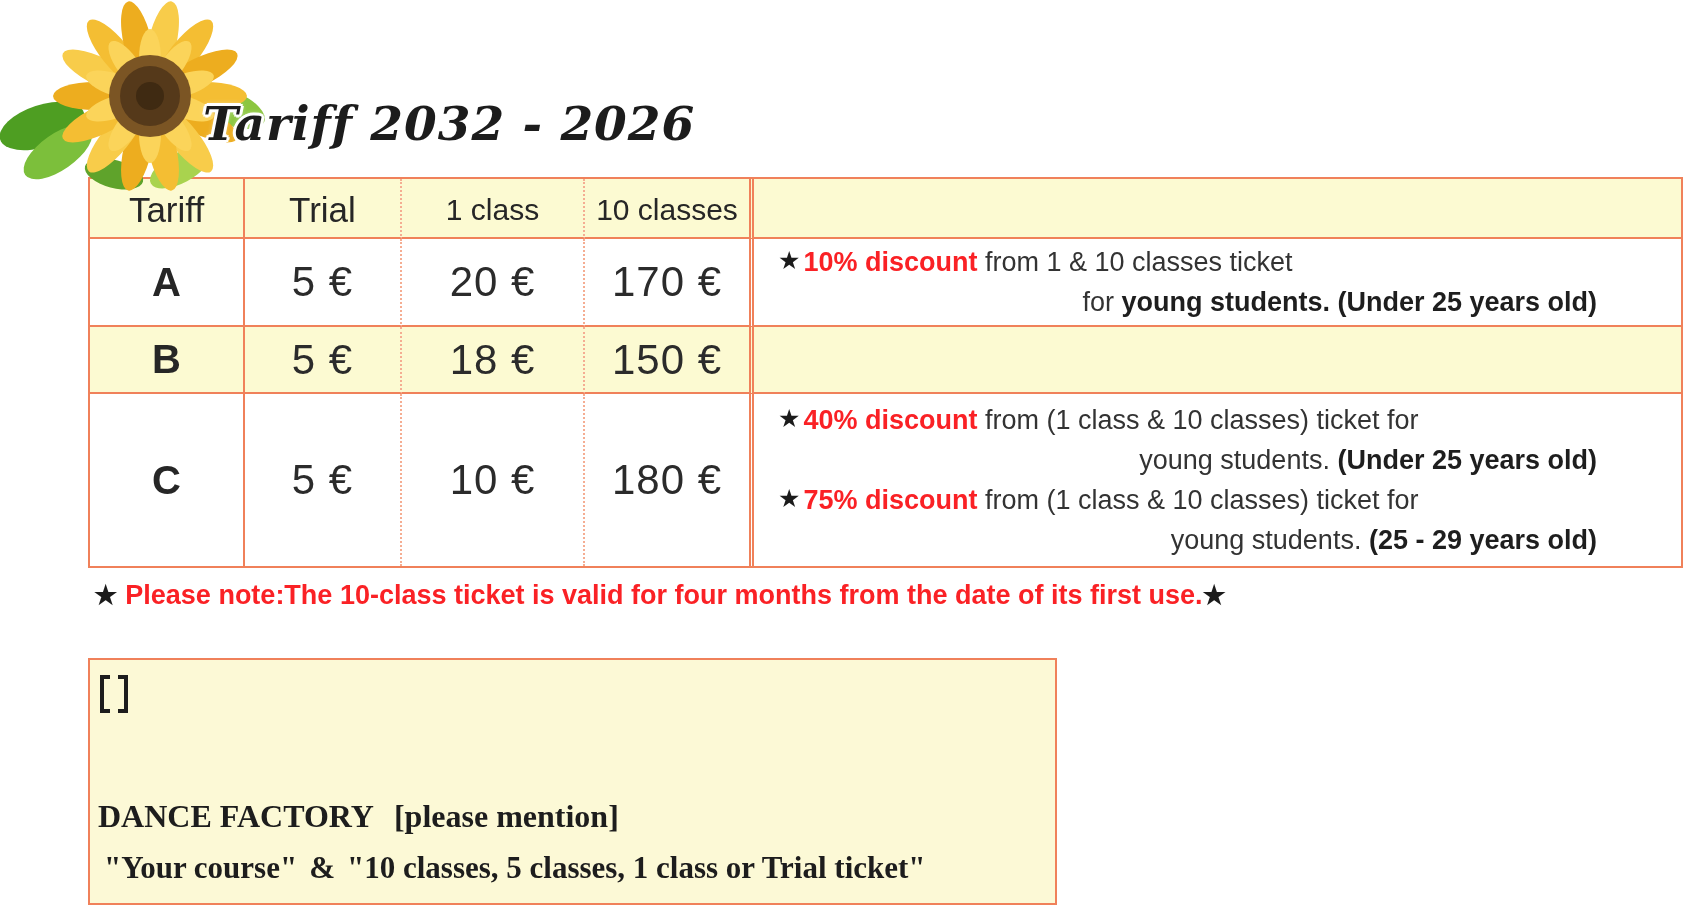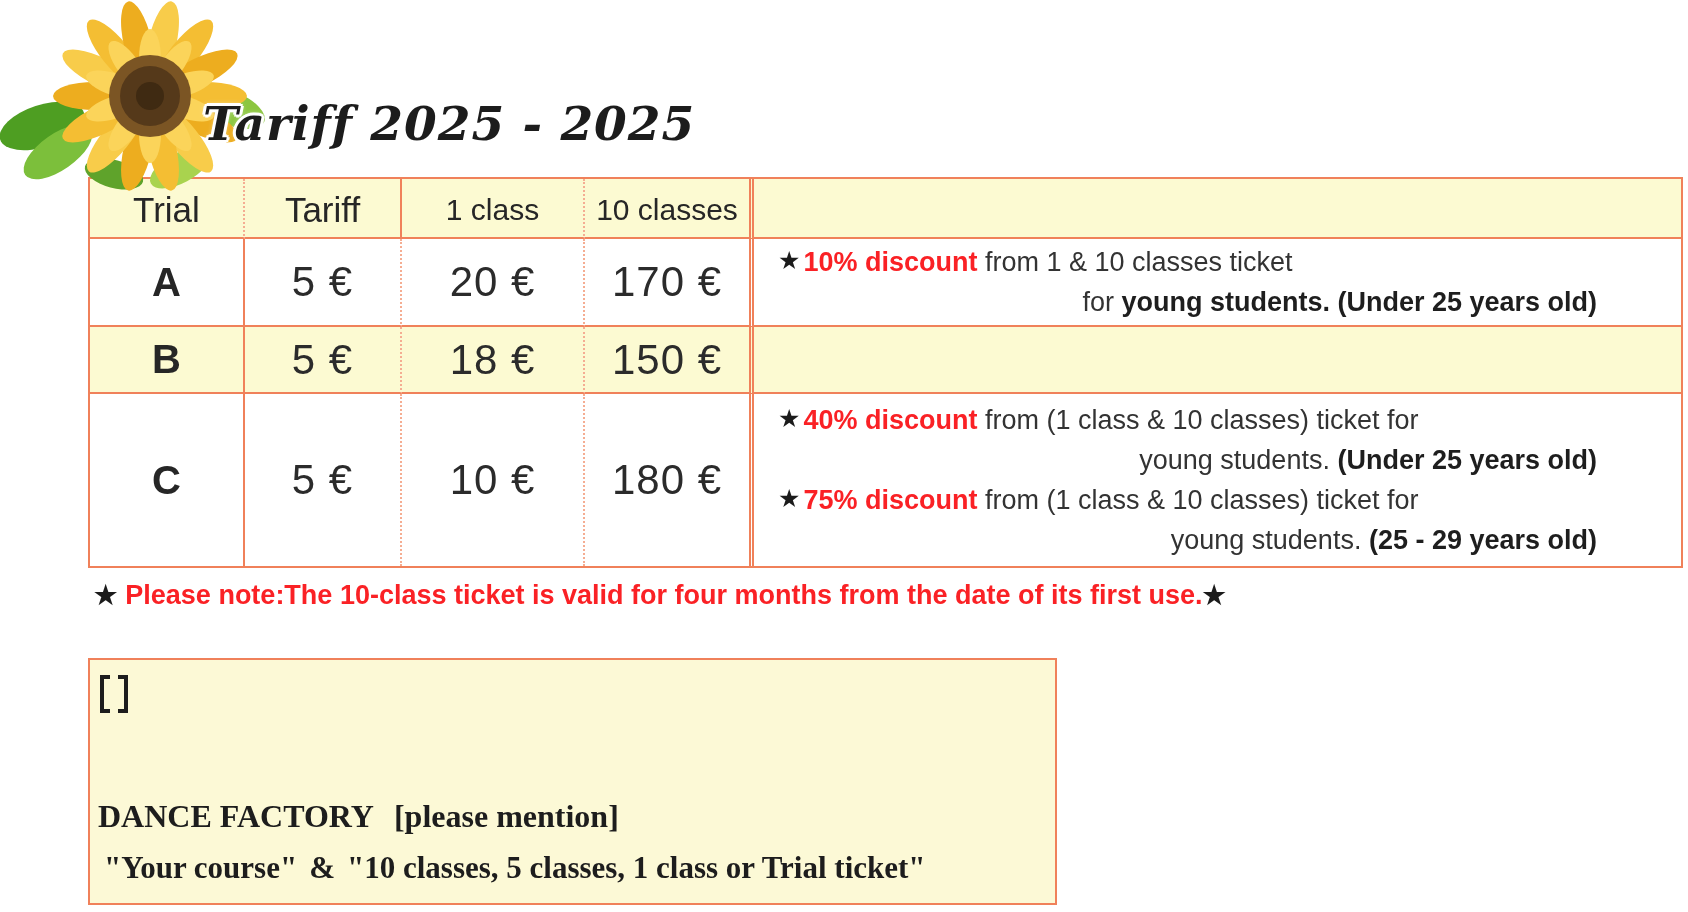--- a/index.html
+++ b/index.html
@@ -121,26 +121,26 @@
       <ellipse cx="188" cy="96" rx="29" ry="11" fill="#FBD45A" transform="rotate(306 150 96)"></ellipse>
       <ellipse cx="188" cy="96" rx="29" ry="11" fill="#FBD45A" transform="rotate(342 150 96)"></ellipse>
     </g>
     <g>
       <circle cx="150" cy="96" r="41" fill="#7B5524"></circle>
       <circle cx="150" cy="96" r="30" fill="#55391A"></circle>
       <circle cx="150" cy="96" r="14" fill="#3F2A12"></circle>
     </g>
   </svg>
 
-  <div class="page-title">Tariff 2025 - 2025</div>
+  <div class="page-title">Tariff 2032 - 2026</div>
 
   <div class="tariff-table">
 
+    <div class="cell th bg-y br-solid bb">Tariff</div>
     <div class="cell th bg-y br-dot bb">Trial</div>
-    <div class="cell th bg-y br-solid bb">Tariff</div>
     <div class="cell th th-sm bg-y br-dot bb">1 class</div>
     <div class="cell th th-sm bg-y br-dbl bb">10 classes</div>
     <div class="cell bg-y bb"></div>
 
     <div class="cell tletter bg-w br-solid bb">A</div>
     <div class="cell price bg-w br-dot bb">5 €</div>
     <div class="cell price bg-w br-dot bb">20 €</div>
     <div class="cell price bg-w br-dbl bb">170 €</div>
     <div class="cell note-cell bg-w bb">
       <div class="note-line1">

